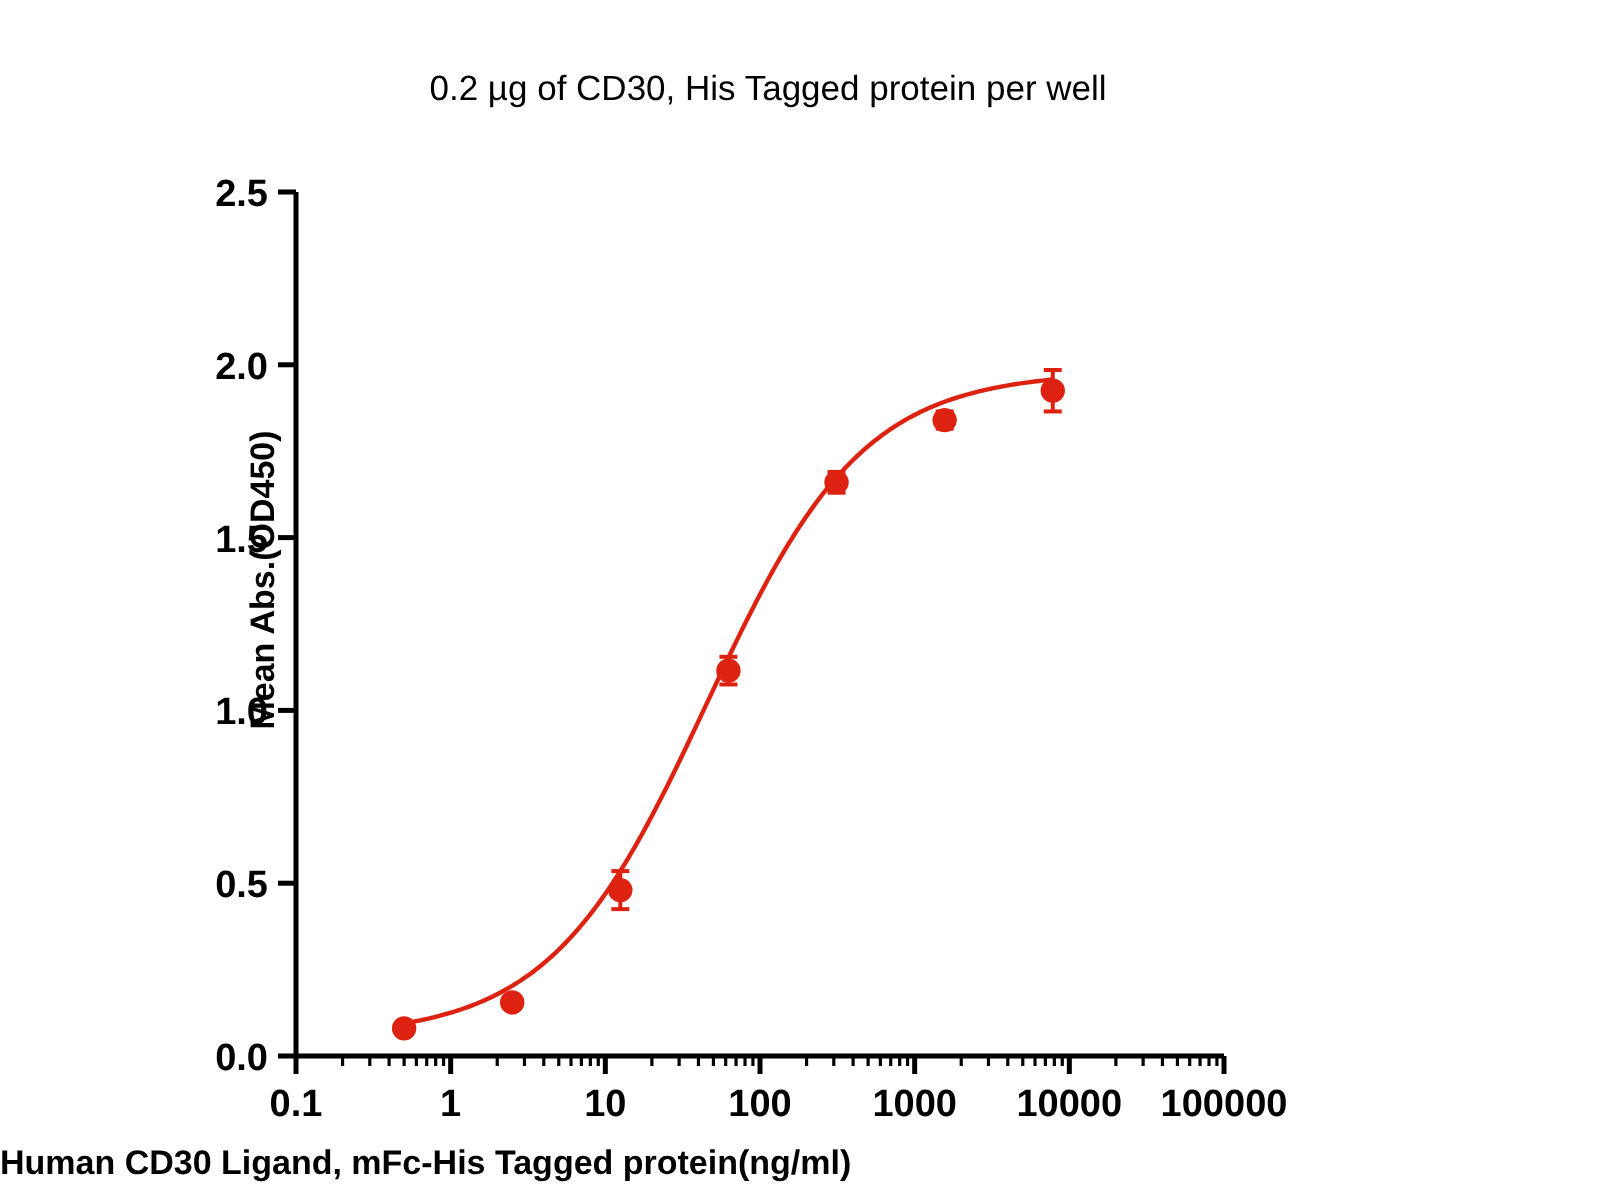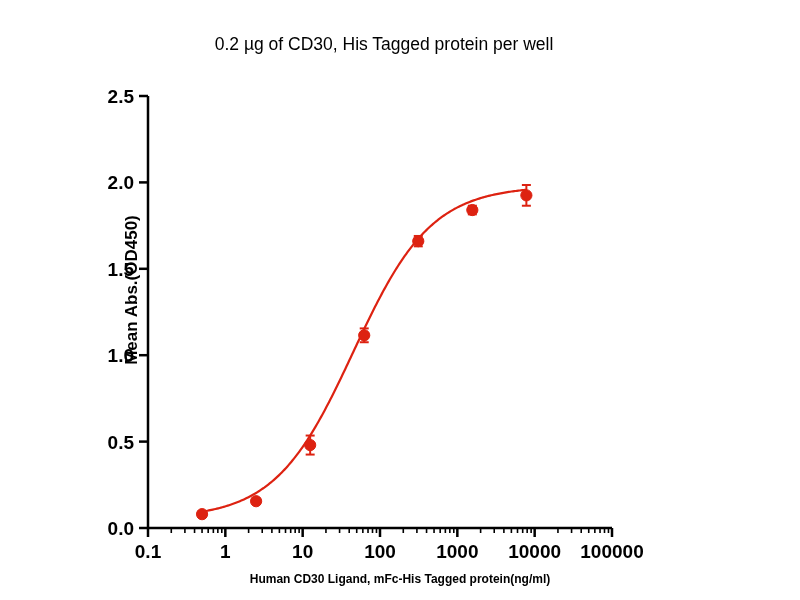--- a/index.html
+++ b/index.html
@@ -38,22 +38,22 @@
     width: 768px;
     text-align: center;
     font-size: 17.5px;
     font-weight: normal;
   }
   .xlabel {
     position: absolute;
     left: 0;
     top: 572px;
     width: 800px;
-    text-align: center;
-    font-size: 12px;
+    text-align: left;
+    font-size: 17px;
     font-weight: bold;
   }
   .ylabel {
     position: absolute;
     left: -80px;
     top: 300px;
     width: 300px;
     text-align: center;
     font-size: 17px;
     font-weight: bold;

